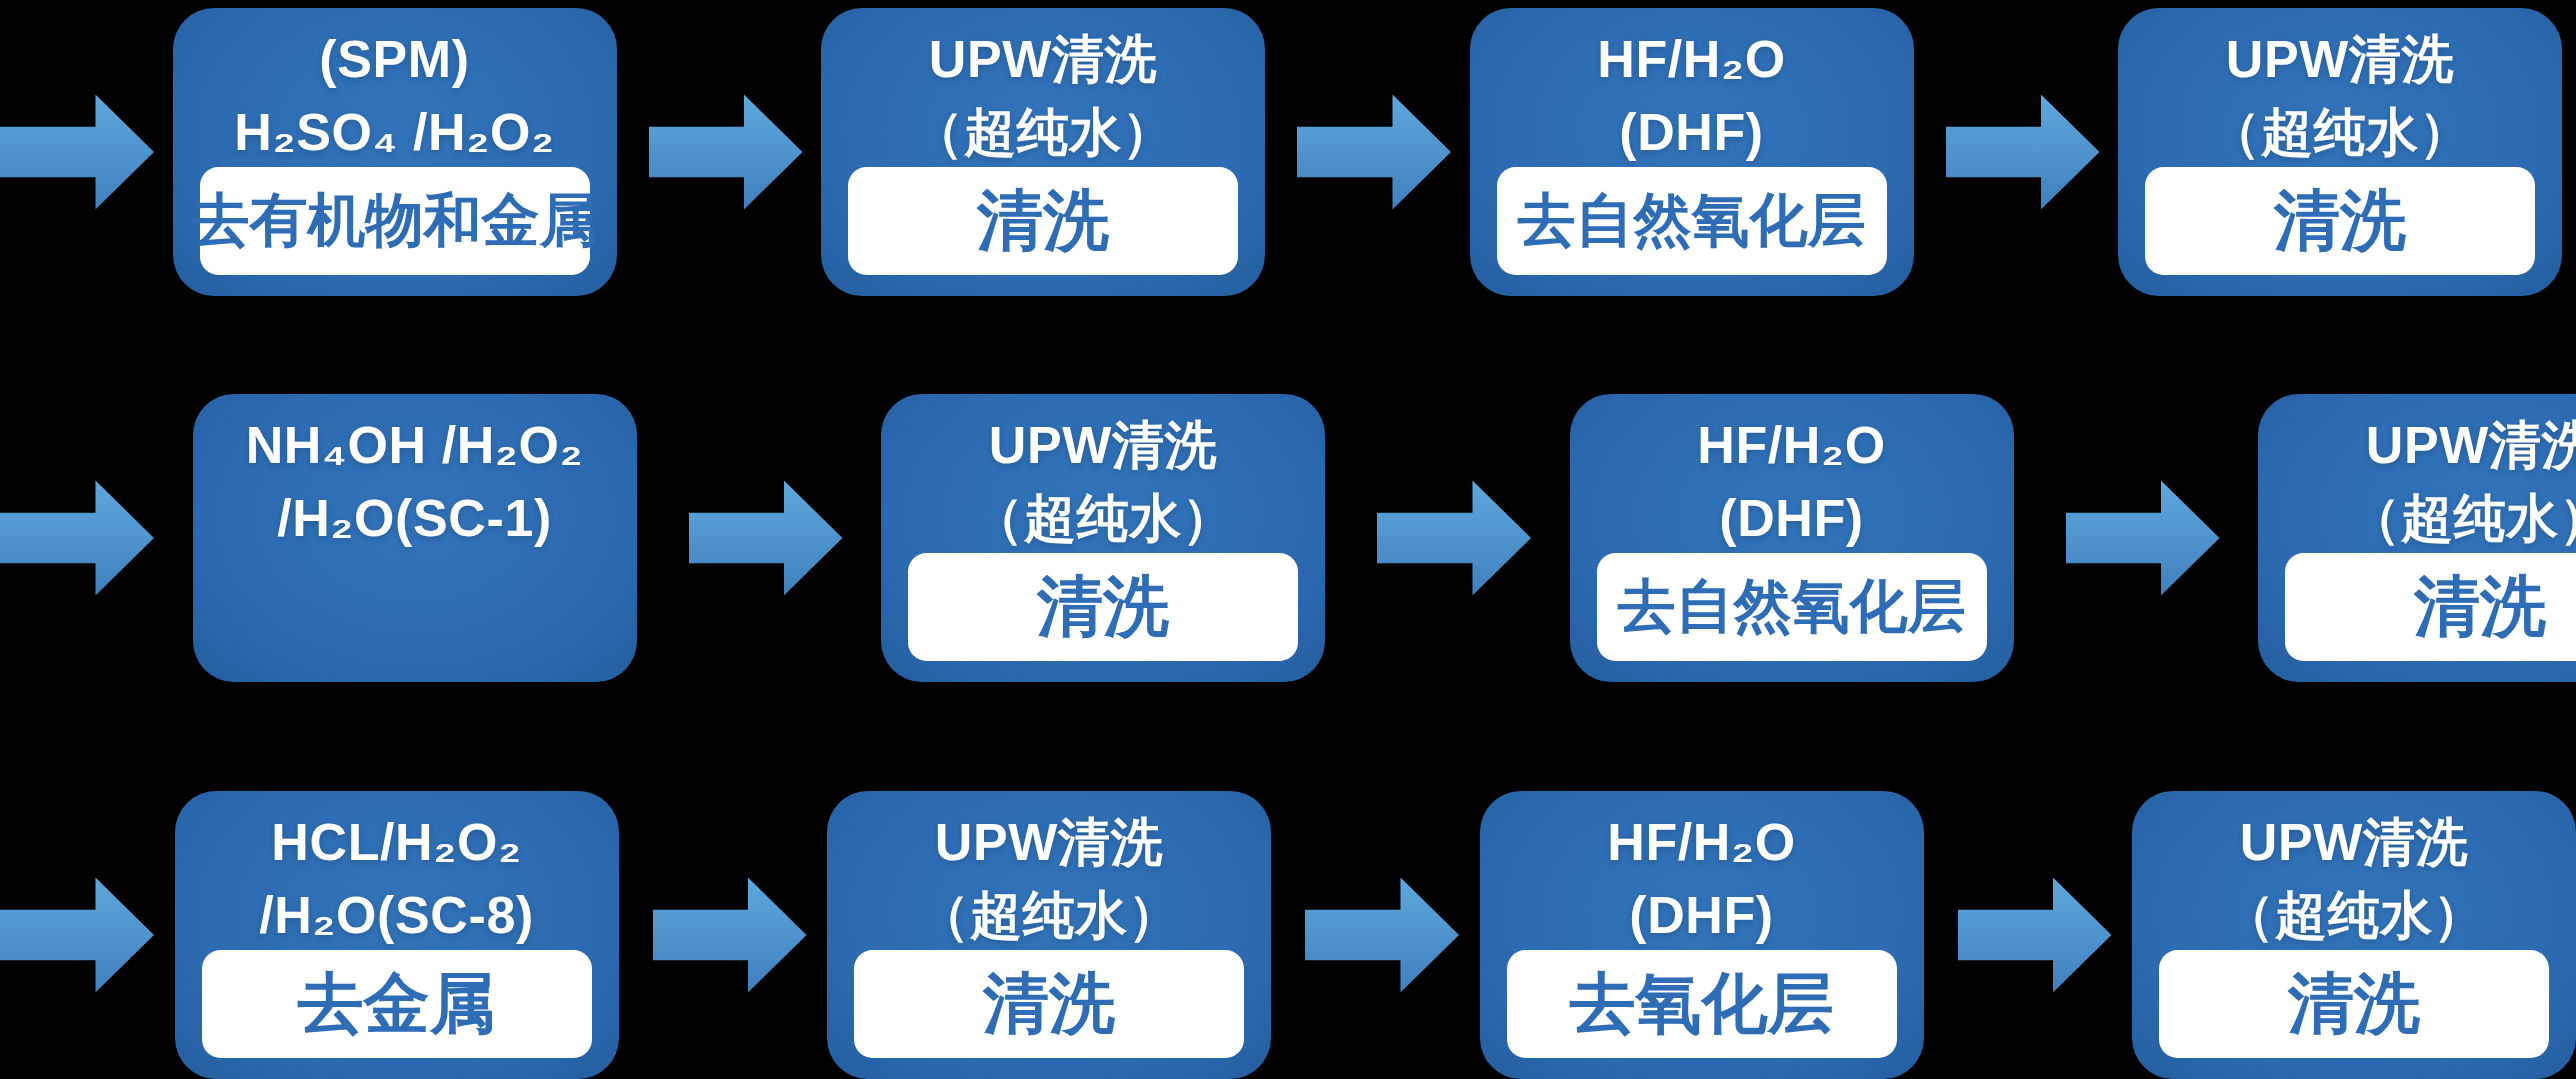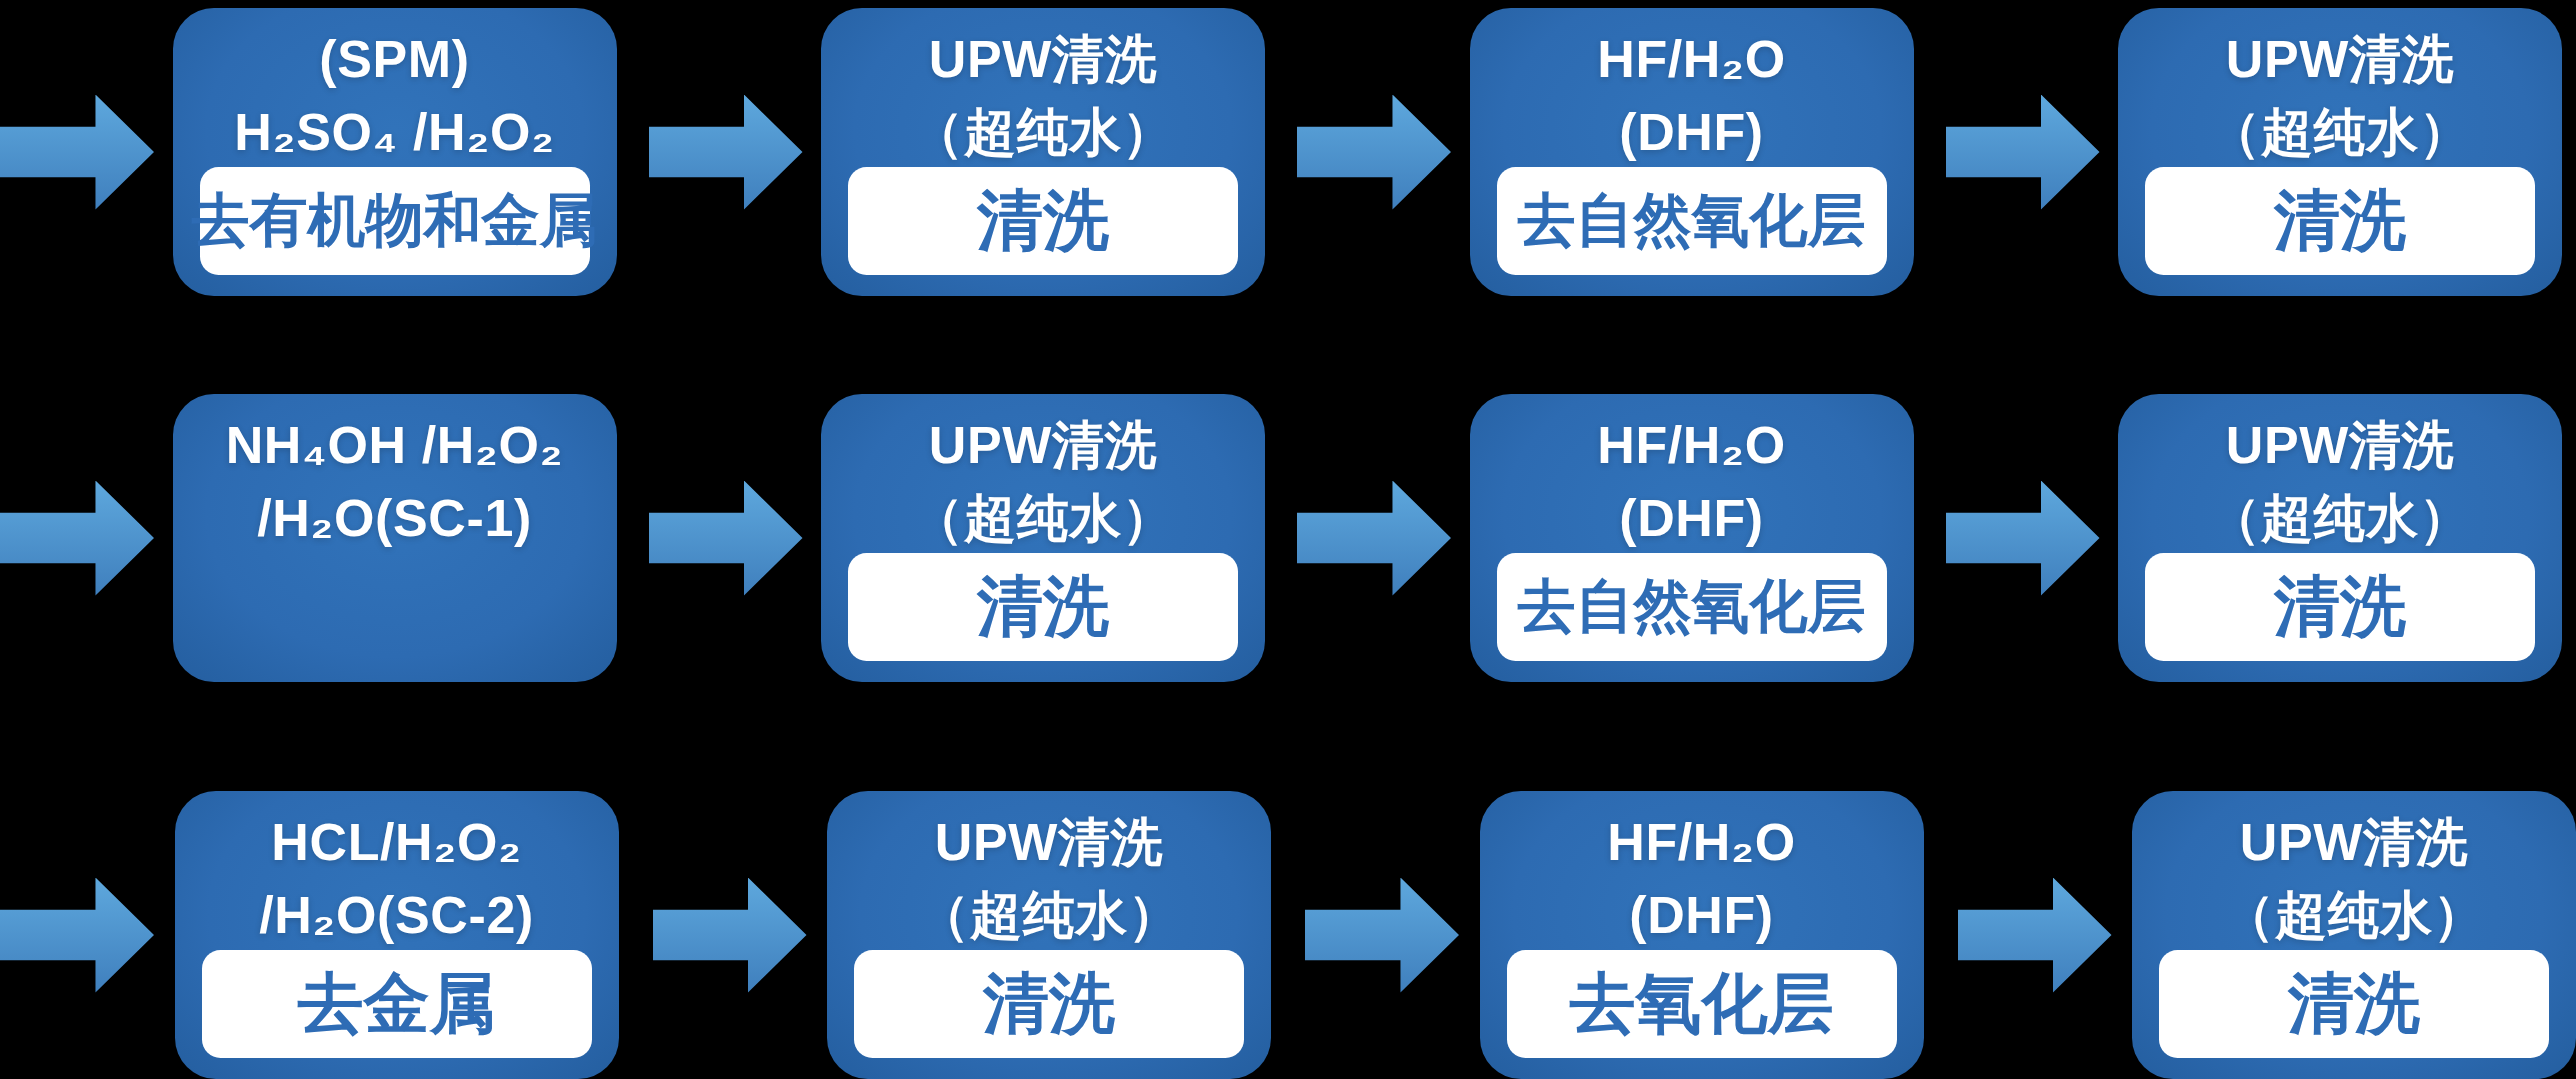--- a/index.html
+++ b/index.html
@@ -9,21 +9,21 @@
     overflow: hidden;
     position: relative;
     font-family: "Liberation Sans", "DejaVu Sans", sans-serif;
   }
   #diagram { position: absolute; inset: 0; }
   .row {
     position: absolute; left: 0; width: 2576px; height: 288px;
     display: flex; align-items: center;
   }
   .row1 { top: 8px; }
-  .row2 { top: 394px; }
+  .row2 { top: 394px; gap: 20px; }
   .row3 { top: 791px; justify-content: space-between; }
   .arrow {
     flex: none;
     width: 154px; height: 115px;
     margin-left: 32px;
     background: linear-gradient(to bottom, var(--arrow-top), var(--arrow-bottom));
     clip-path: polygon(0 28%, 62% 28%, 62% 0, 100% 50%, 62% 100%, 62% 72%, 0 72%);
   }
   .arrow.first { margin-left: 0; }
   .box {
@@ -138,21 +138,21 @@
         <div class="label">
           <span>清洗</span>
         </div>
       </div>
     </div>
     <div class="row row3">
       <div class="arrow first"></div>
       <div class="box">
         <div class="title">
           <div>HCL/H₂O₂</div>
-          <div>/H₂O(SC-2)</div>
+          <div>/H₂O(SC-8)</div>
         </div>
         <div class="label">
           <span>去金属</span>
         </div>
       </div>
       <div class="arrow"></div>
       <div class="box">
         <div class="title">
           <div>UPW清洗</div>
           <div>（超纯水）</div>

